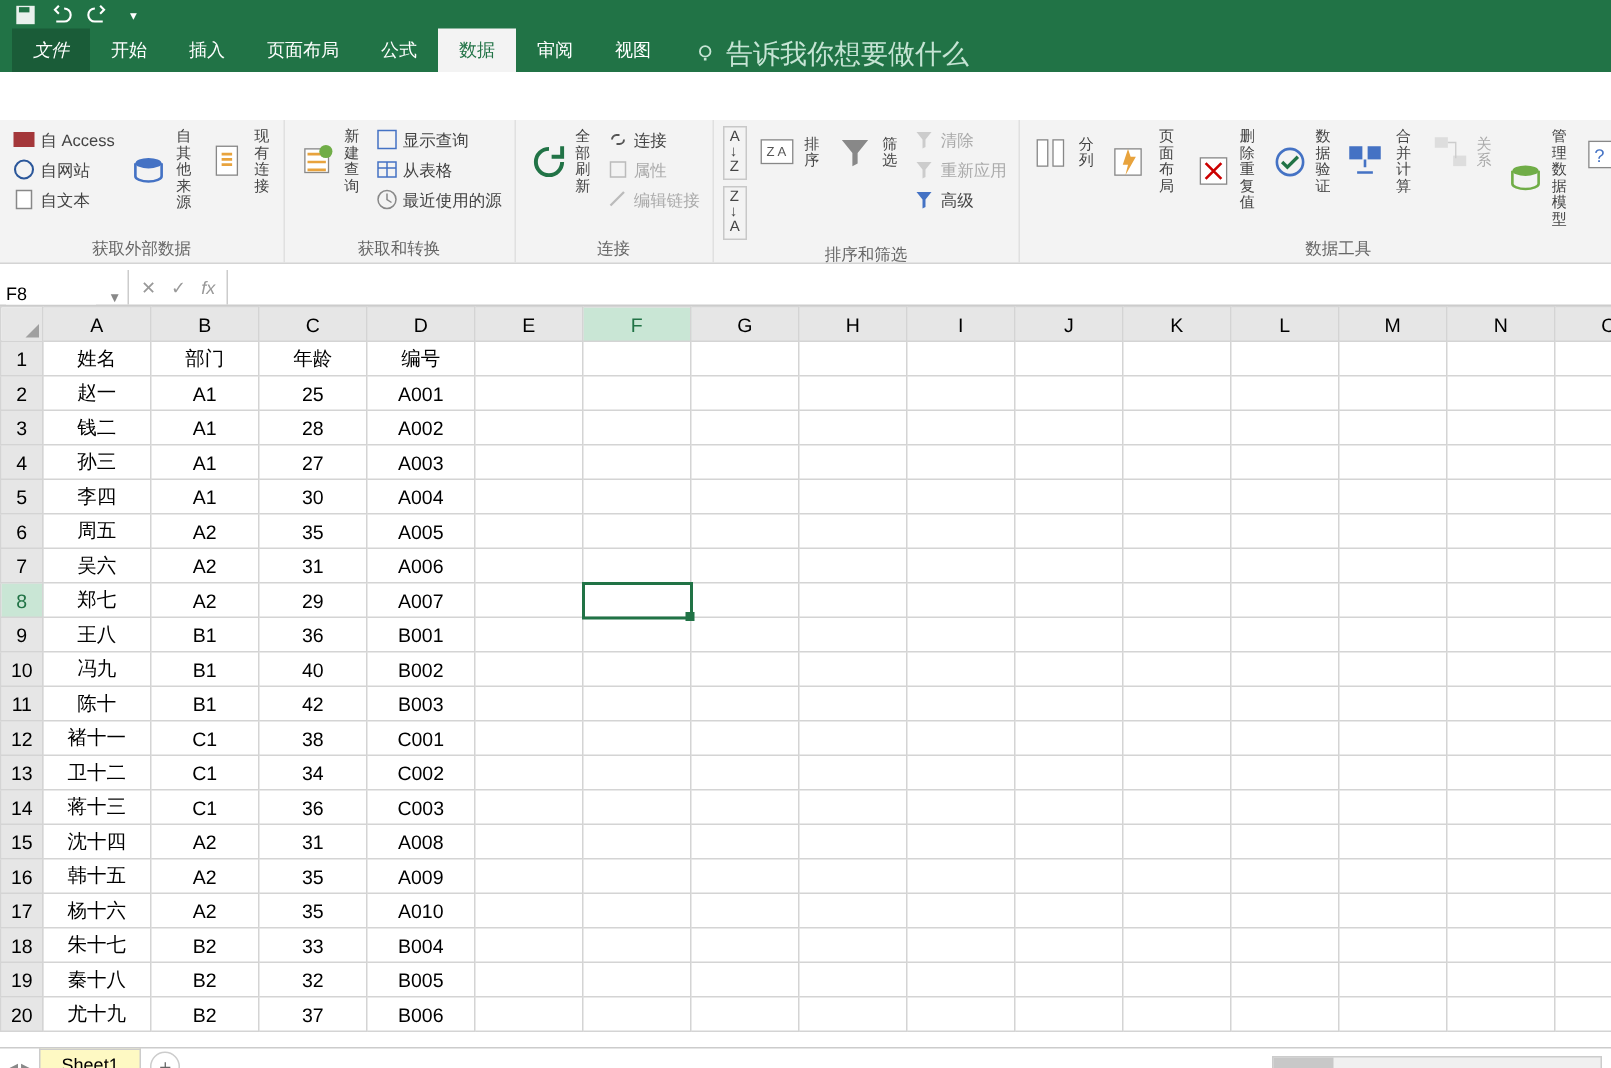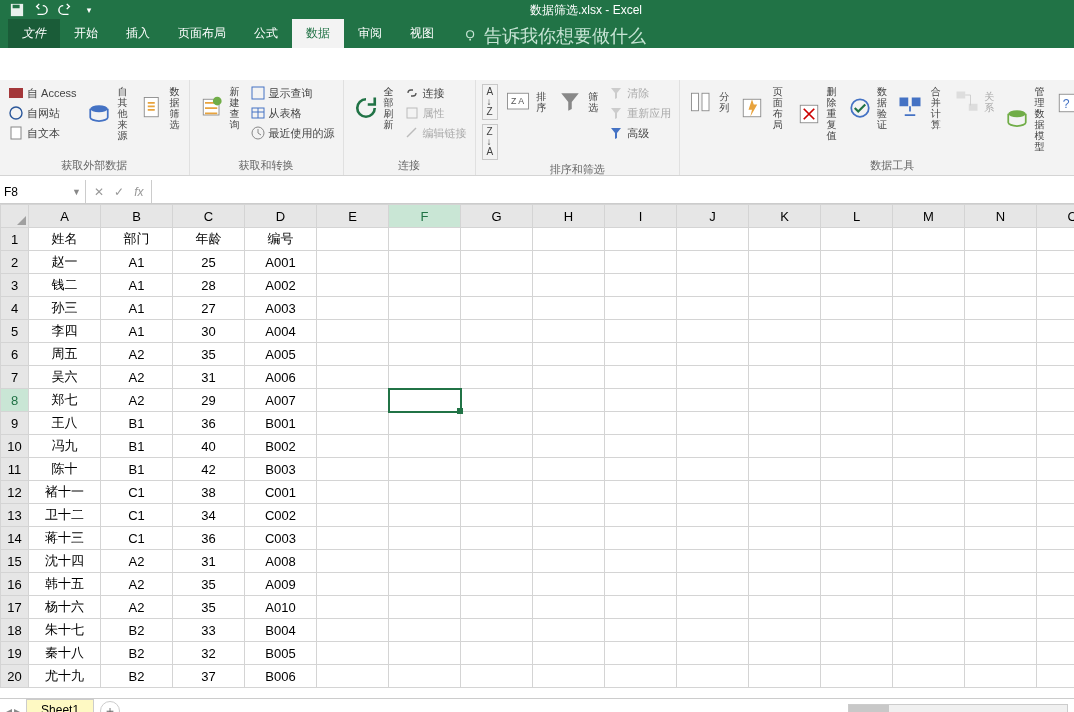--- a/index.html
+++ b/index.html
@@ -27,21 +27,21 @@
 .rbtn { display: flex; flex-direction: row; align-items: center; justify-content: flex-start; min-width: 46px; padding: 2px 2px; cursor: pointer; text-align: center; gap: 2px; }
 .rbtn .ic { width: 32px; height: 32px; display: flex; align-items: center; justify-content: center; }
 .rbtn .lbl { font-size: 10px; line-height: 1.1; white-space: pre-line; }
 .vstack { display: flex; flex-direction: column; gap: 2px; }
 .hitem { display: flex; align-items: center; gap: 3px; padding: 1px 2px; cursor: pointer; white-space: nowrap; }
 .hitem .ic { width: 16px; height: 16px; display: inline-flex; }
 .dimmed { color: #aaa; }
 
 
 .fxbar { height: 24px; border-bottom: 1px solid #ccc; display: flex; align-items: stretch; font-size: 12px; }
-.namebox { width: 86px; border-right: 1px solid #ccc; display: flex; align-items: center; padding: 0 4px; justify-content: space-between; }
+.namebox { width: 86px; border-right: 1px solid #ccc; display: flex; align-items: flex-end; padding: 0 4px; justify-content: space-between; }
 .namebox input { border: none; width: 60px; font-size: 12px; outline: none; }
 .fxicons { display: flex; align-items: center; gap: 10px; padding: 0 8px; color: #999; border-right: 1px solid #ccc;}
 .fxinput { flex: 1; padding: 0 6px; display: flex; align-items: center; }
 .fxinput input { border: none; width: 100%; outline: none; font-size: 12px; }
 
 
 .gridwrap { position: relative; height: 494px; overflow: hidden; }
 table.sheet { border-collapse: collapse; table-layout: fixed; width: 100%; font-size: 13px; }
 table.sheet th, table.sheet td { border: 1px solid #d4d4d4; height: 23px; padding: 0; text-align: center; }
 table.sheet th { background: #e6e6e6; font-weight: normal; }
@@ -83,21 +83,20 @@
         </svg>
       </span>
     <span>
         <svg viewBox="0 0 16 16" width="14" height="14">
           <path d="M6 3a5 5 0 0 0 0 10h6" fill="none" stroke="#fff" stroke-width="1.6"></path>
           <path d="M10 1l3 3-3 3" fill="none" stroke="#fff" stroke-width="1.6"></path>
         </svg>
       </span>
     <span style="font-size:9px">▾</span>
   </div>
-  <div class="title">数据筛选.xlsx  -  Excel</div>
 </div>
 
 <div class="menubar">
   <div class="tab file">文件</div>
   <div class="tab">开始</div>
   <div class="tab">插入</div>
   <div class="tab">页面布局</div>
   <div class="tab">公式</div>
   <div class="tab active">数据</div>
   <div class="tab">审阅</div>
@@ -150,21 +149,21 @@
           </span>
         <span class="lbl">自其他来源</span>
       </div>
       <div class="rbtn">
         <span class="ic">
             <svg viewBox="0 0 32 32" width="28" height="28">
               <rect x="6" y="4" width="16" height="22" fill="#fff" stroke="#888"></rect>
               <path d="M10 10h8M10 14h8M10 18h8" stroke="#e8a33d" stroke-width="2"></path>
             </svg>
           </span>
-        <span class="lbl">数据筛选</span>
+        <span class="lbl">现有连接</span>
       </div>
     </div>
     <div class="label">获取外部数据</div>
   </div>
 
   <div class="group">
     <div class="items">
       <div class="rbtn">
         <span class="ic">
             <svg viewBox="0 0 32 32" width="28" height="28">

